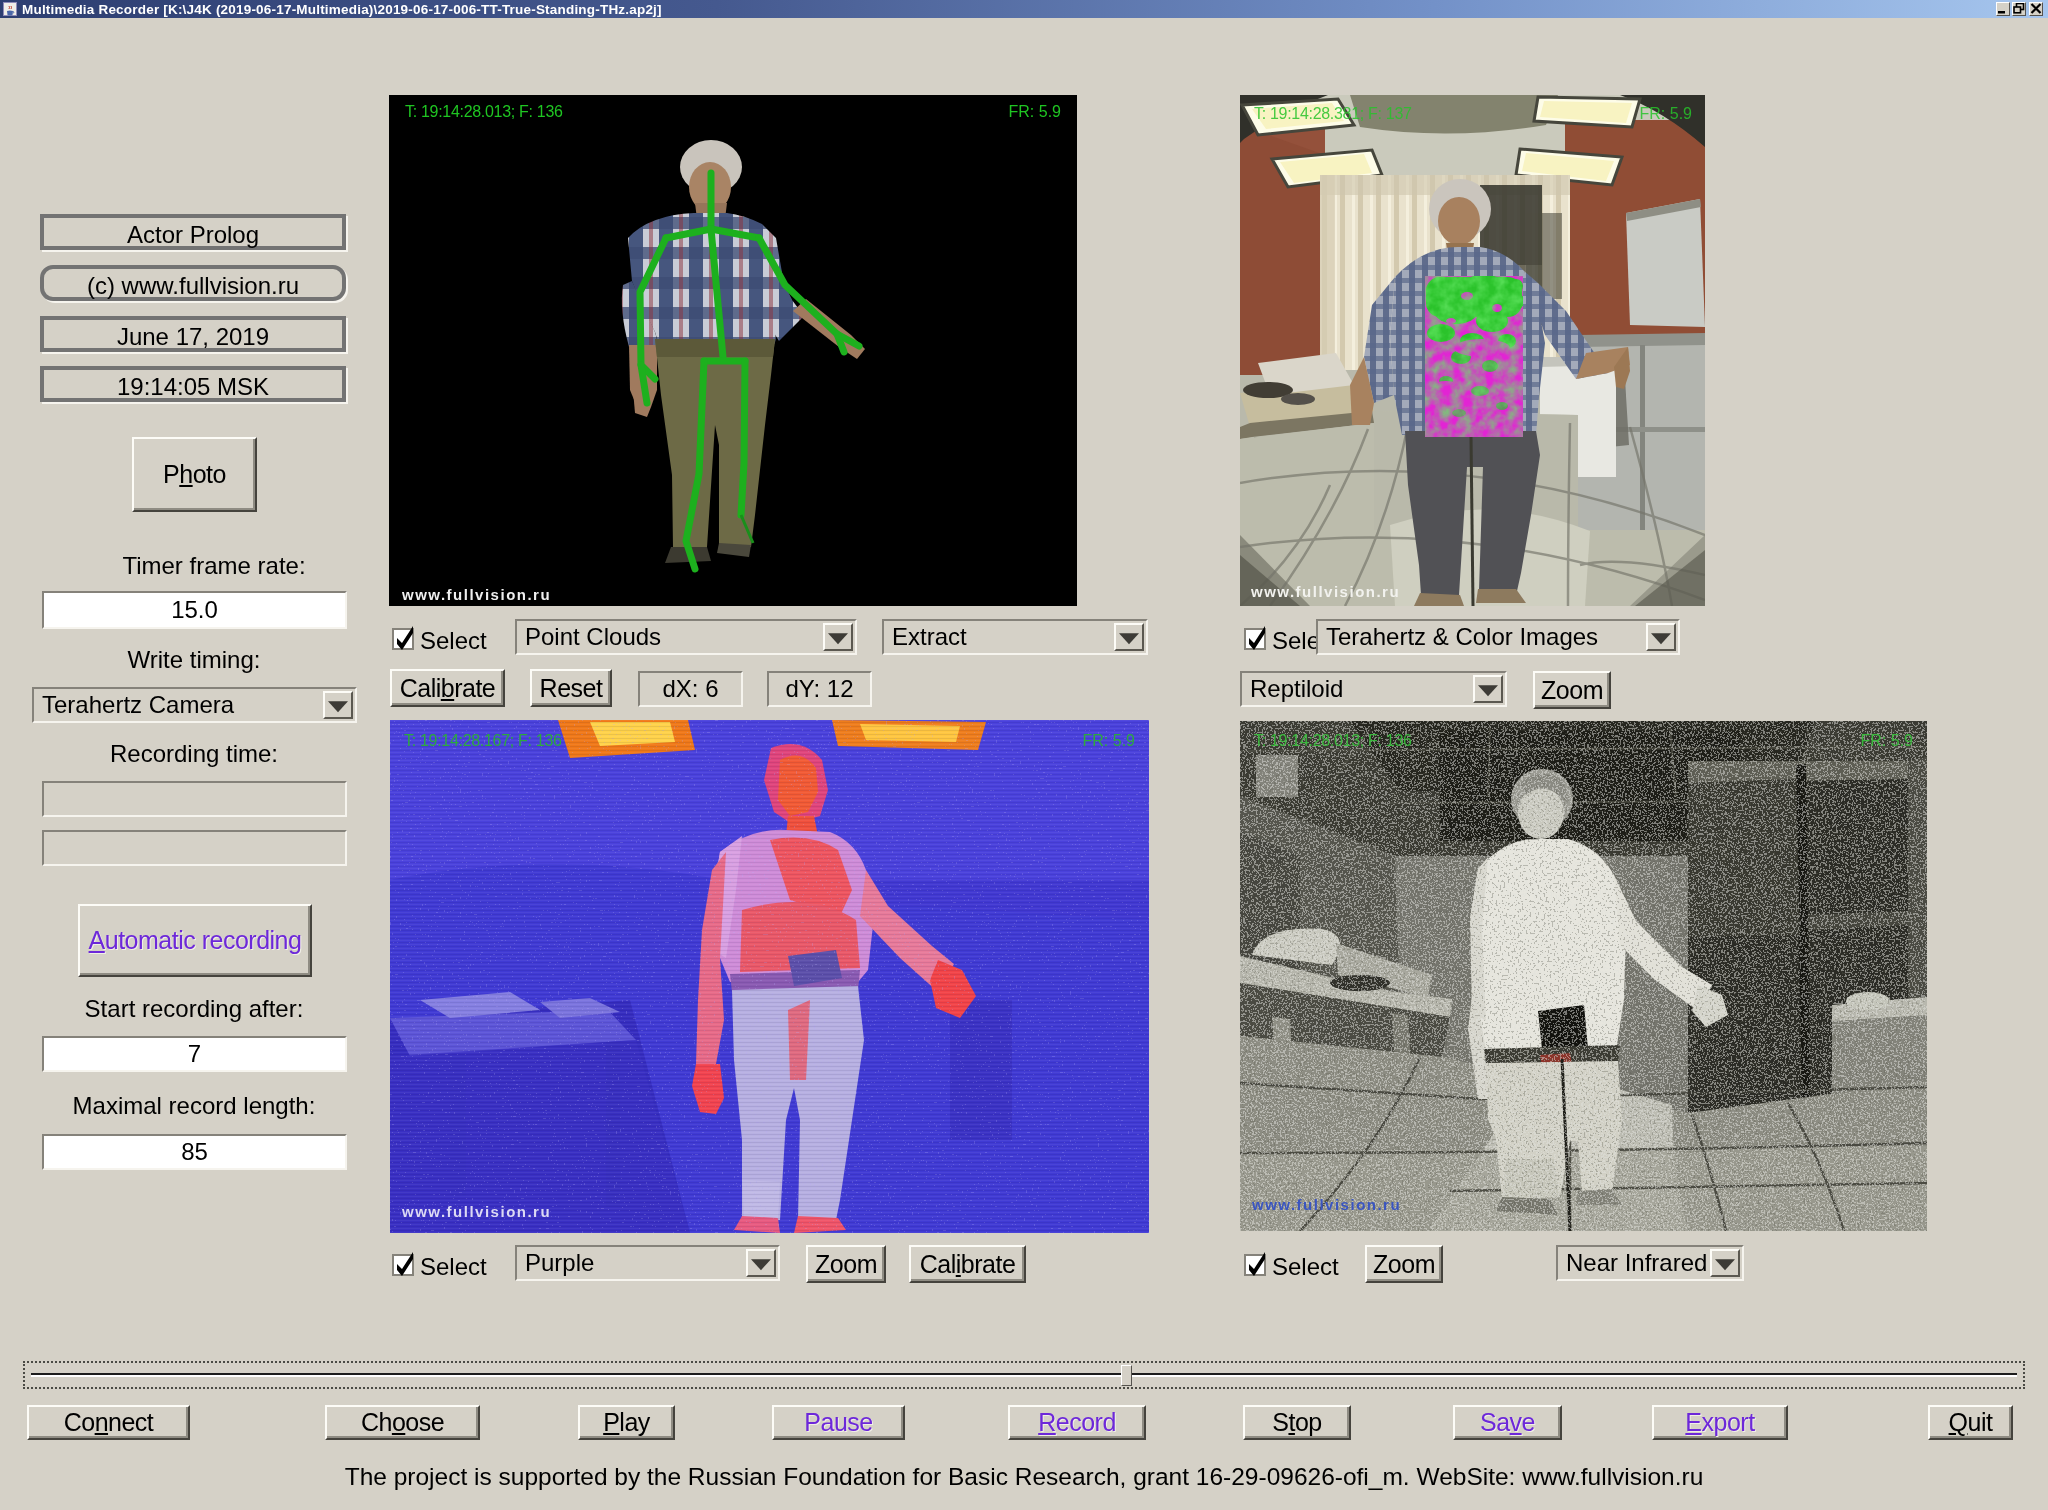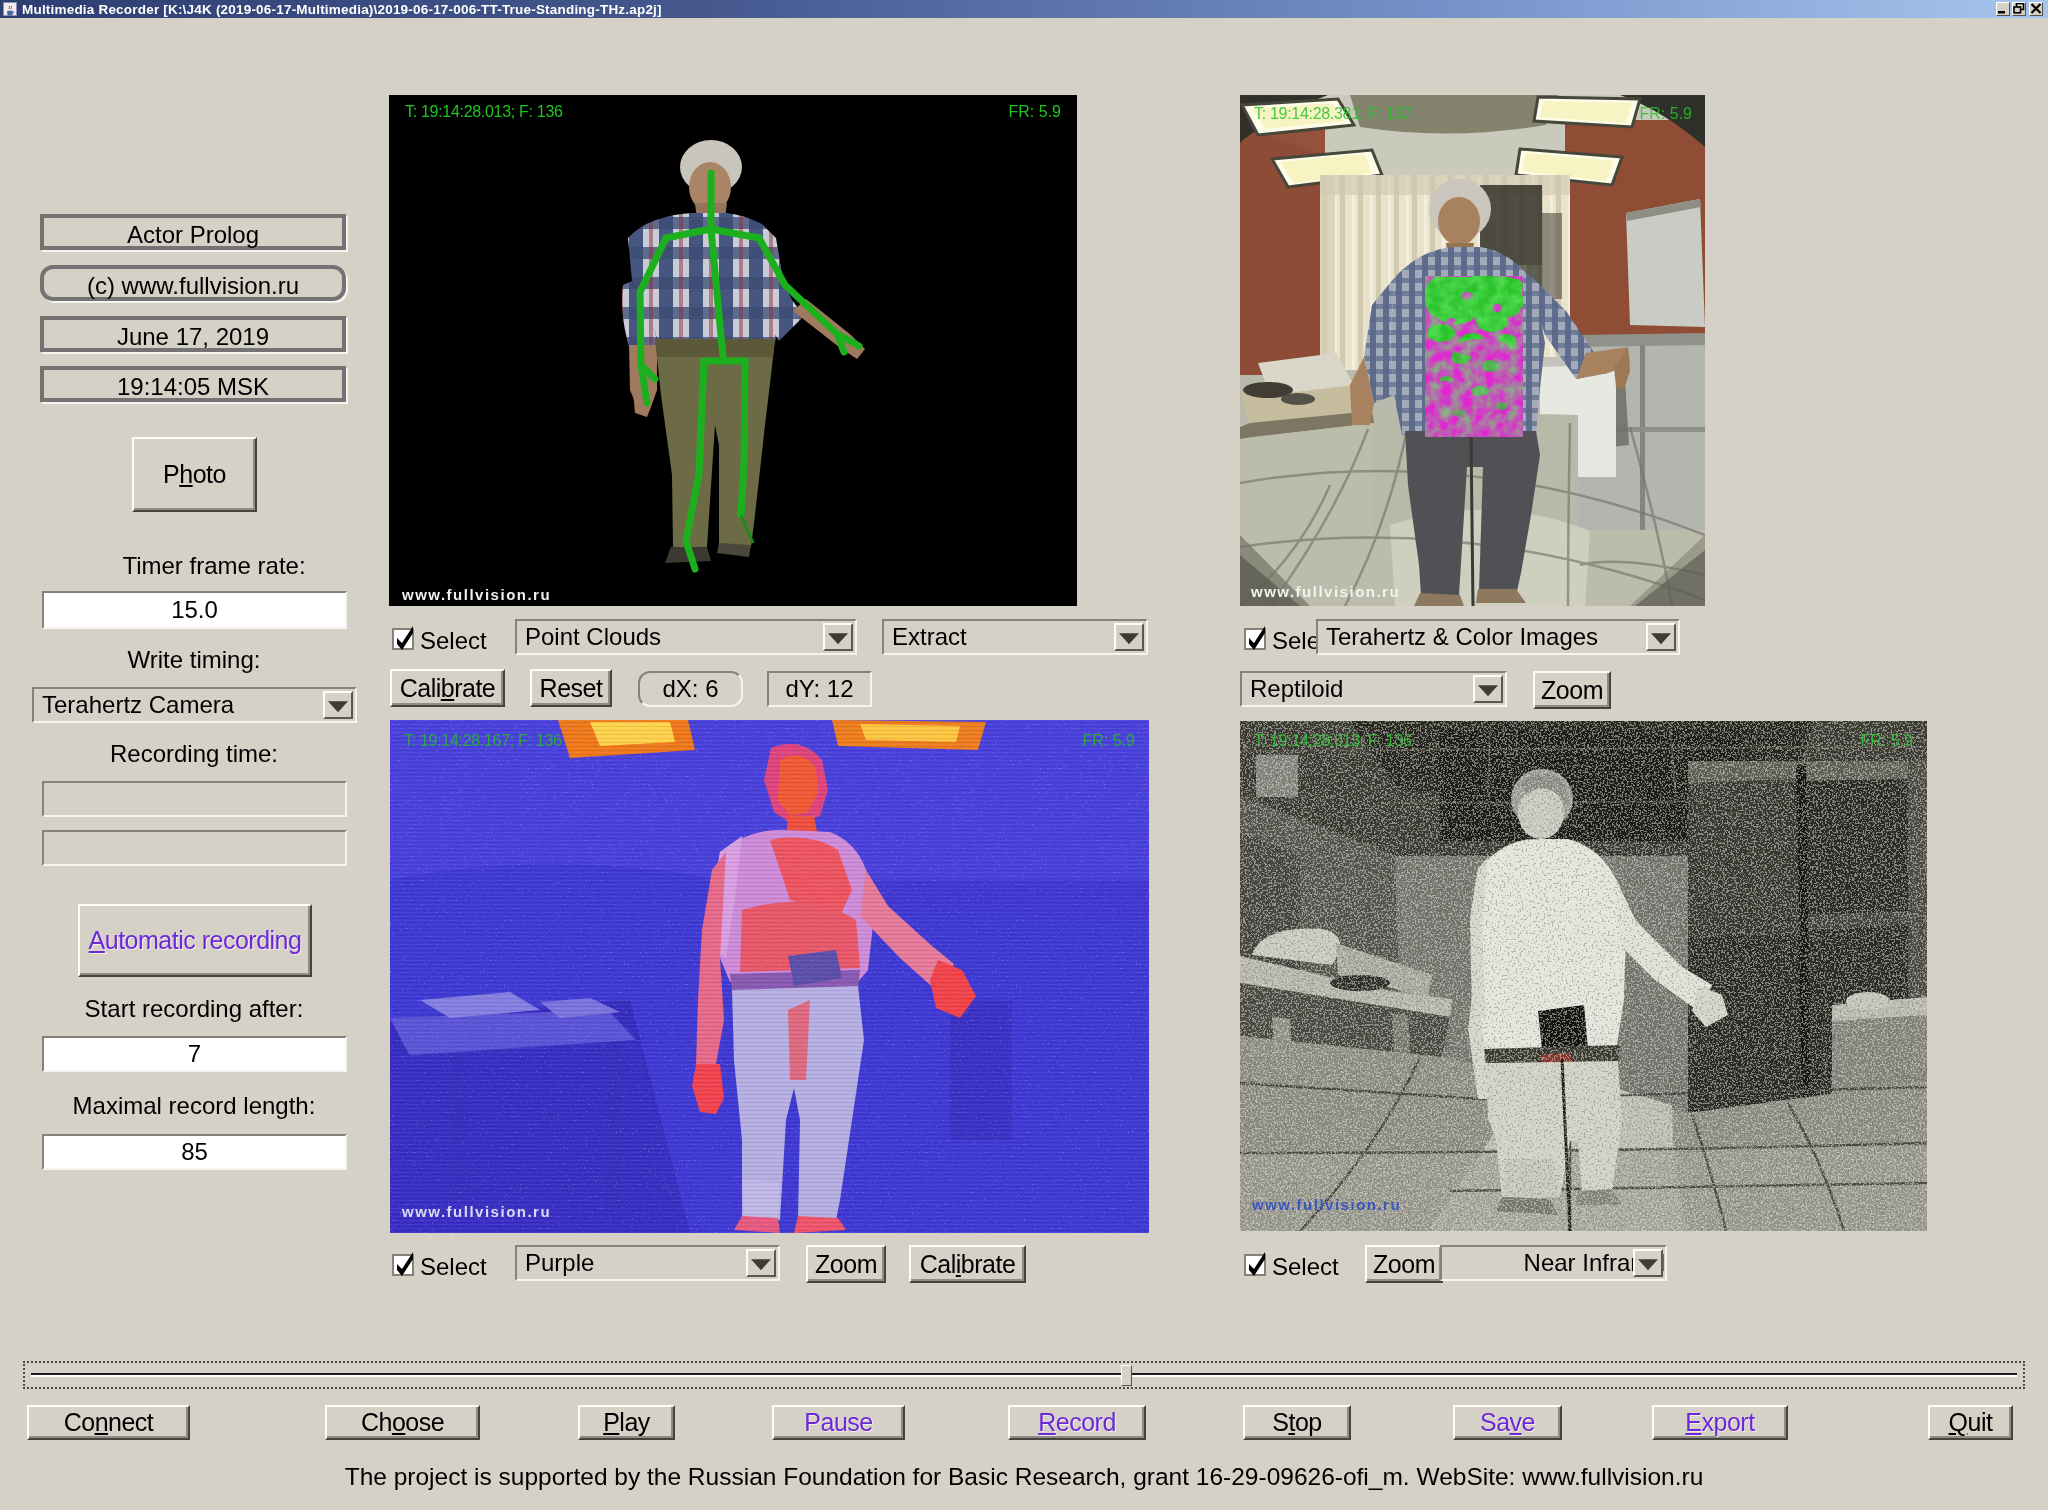--- a/index.html
+++ b/index.html
@@ -451,21 +451,21 @@
 <div class="abs chk" style="left:392px;top:628px;">
     <svg width="24" height="27" viewBox="0 0 24 27">
       <path d="M3 14 L8 19 L19 2 L19 9 L8 26 L3 20 Z" fill="#000"></path>
     </svg>
   </div>
 <div class="abs lbl" style="left:420px;top:627px;">Select</div>
 <div class="abs combo" style="left:515px;top:619px;width:342px;height:36px;line-height:32px;">Point Clouds<span class="arr"></span></div>
 <div class="abs combo" style="left:882px;top:619px;width:266px;height:36px;line-height:32px;">Extract<span class="arr"></span></div>
 <div class="abs btn" style="left:390px;top:669px;width:115px;height:38px;line-height:34px;">Cali<u>b</u>rate</div>
 <div class="abs btn" style="left:530px;top:669px;width:82px;height:38px;line-height:34px;">Reset</div>
-<div class="abs inp empty" style="left:638px;top:671px;width:105px;height:36px;line-height:32px;border-radius:12px;">dX: 6</div>
+<div class="abs inp empty" style="left:638px;top:671px;width:105px;height:36px;line-height:32px;">dX: 6</div>
 <div class="abs inp empty" style="left:767px;top:671px;width:105px;height:36px;line-height:32px;">dY: 12</div>
 
 <div class="abs chk" style="left:1244px;top:628px;">
     <svg width="24" height="27" viewBox="0 0 24 27">
       <path d="M3 14 L8 19 L19 2 L19 9 L8 26 L3 20 Z" fill="#000"></path>
     </svg>
   </div>
 <div class="abs lbl" style="left:1272px;top:627px;">Select</div>
 <div class="abs combo" style="left:1316px;top:619px;width:364px;height:36px;line-height:32px;">Terahertz &amp; Color Images<span class="arr"></span></div>
 <div class="abs combo" style="left:1240px;top:671px;width:267px;height:36px;line-height:32px;">Reptiloid<span class="arr"></span></div>
@@ -481,21 +481,21 @@
 <div class="abs btn" style="left:806px;top:1245px;width:80px;height:38px;line-height:34px;">Zoom</div>
 <div class="abs btn" style="left:909px;top:1245px;width:117px;height:38px;line-height:34px;">Cal<u>i</u>brate</div>
 
 <div class="abs chk" style="left:1244px;top:1254px;">
     <svg width="24" height="27" viewBox="0 0 24 27">
       <path d="M3 14 L8 19 L19 2 L19 9 L8 26 L3 20 Z" fill="#000"></path>
     </svg>
   </div>
 <div class="abs lbl" style="left:1272px;top:1253px;">Select</div>
 <div class="abs btn" style="left:1365px;top:1245px;width:78px;height:38px;line-height:34px;">Zoom</div>
-<div class="abs combo" style="left:1440px;top:1245px;width:227px;height:36px;line-height:32px;text-align:right;">Near Infrared<span class="arr"></span></div>
+<div class="abs combo" style="left:1556px;top:1245px;width:188px;height:36px;line-height:32px;">Near Infrared<span class="arr"></span></div>
 
 <div class="abs" style="left:23px;top:1361px;width:2002px;height:28px;border:2px dotted #4a4a44;box-sizing:border-box;"></div>
 <div class="abs" style="left:31px;top:1373px;width:1986px;height:2px;background:#1c1c1c;"></div>
 <div class="abs" style="left:31px;top:1375px;width:1986px;height:2px;background:#fff;"></div>
 <div class="abs" style="left:1121px;top:1365px;width:11px;height:21px;background:#d5d1c7;border:1px solid;border-color:#fff #55534e #55534e #fff;box-sizing:border-box;"></div>
 
 <div class="abs btn" style="left:27px;top:1405px;width:163px;height:35px;line-height:31px;">Co<u>n</u>nect</div>
 <div class="abs btn" style="left:325px;top:1405px;width:155px;height:35px;line-height:31px;">Ch<u>o</u>ose</div>
 <div class="abs btn" style="left:578px;top:1405px;width:97px;height:35px;line-height:31px;"><u>P</u>lay</div>
 <div class="abs btn dis" style="left:772px;top:1405px;width:133px;height:35px;line-height:31px;">Pause</div>

